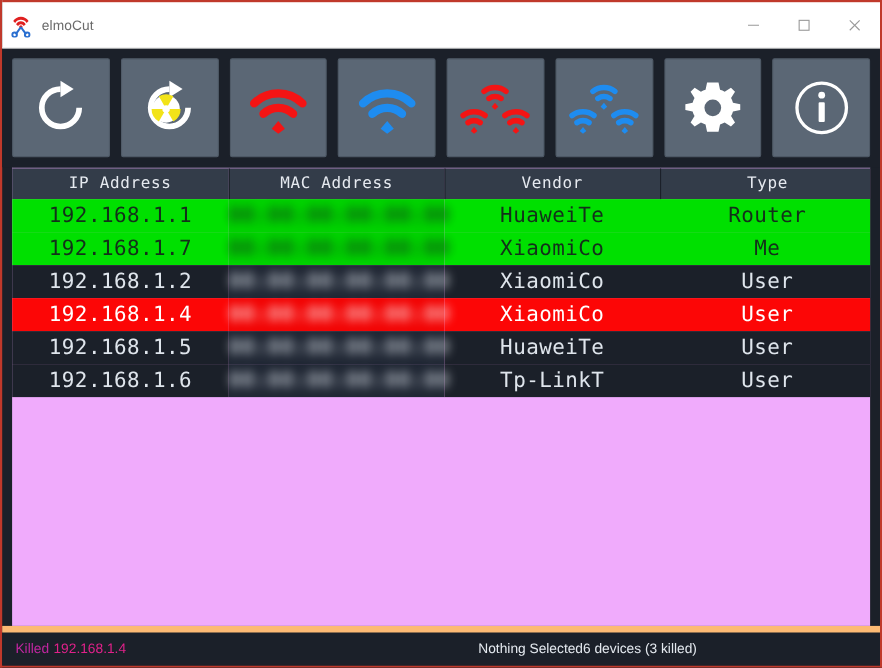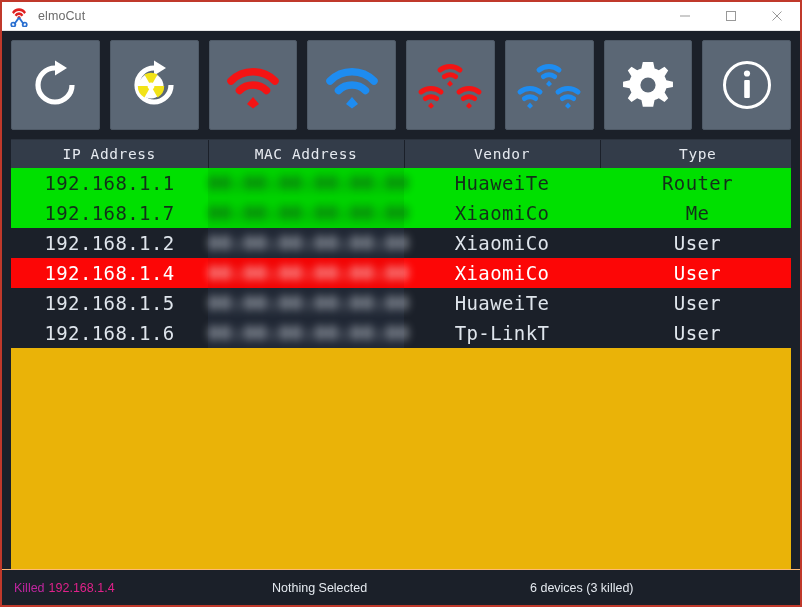--- a/index.html
+++ b/index.html
@@ -22,21 +22,21 @@
     box-sizing: border-box;
     border: 2px solid #c0392b;
     border-top: none;
     background: #1b2029;
     display: flex;
     flex-direction: column;
   }
 
   
   #titlebar {
-    height: 31px;
+    height: 44px;
     min-height: 31px;
     background: #ffffff;
     border-top: 2px solid #c0392b;
     border-bottom: 1px solid #e8e8e8;
     display: flex;
     align-items: center;
     position: relative;
     box-sizing: border-box;
   }
   #app-icon {
@@ -89,21 +89,21 @@
     justify-content: center;
     cursor: pointer;
     box-sizing: border-box;
   }
   .tool-btn svg { display: block; }
 
   
   #table-wrap {
     flex: 1 1 auto;
     margin: 0 9px 0 9px;
-    background: #eab308;
+    background: #f0abfc;
     overflow: hidden;
     position: relative;
     border-top: 1px solid #2b323d;
   }
   #table {
     width: 100%;
     border-collapse: collapse;
     table-layout: fixed;
     font-family: "DejaVu Sans Mono", "Liberation Mono", monospace;
   }
@@ -140,38 +140,38 @@
     display: inline-block;
     width: 100%;
     opacity: 0.95;
   }
 
   
   #statusbar {
     height: 36px;
     min-height: 36px;
     background: #1b2029;
-    border-top: 1px solid #fdba74;
+    border-top: 6px solid #fdba74;
     display: flex;
     align-items: center;
     padding: 0 12px;
     box-sizing: border-box;
     font-size: 12.5px;
     font-family: "Liberation Sans", sans-serif;
   }
   #status-left {
     flex: 1 1 0;
     text-align: left;
     white-space: nowrap;
   }
   #status-left .kw { color: #c026a0; }
   #status-left .ipv { color: #e0218a; margin-left: 4px; }
   #status-center {
     flex: 1 1 0;
-    text-align: left;
+    text-align: right;
     color: #e4e9ef;
     white-space: nowrap;
   }
   #status-right {
     flex: 1 1 0;
     color: #e4e9ef;
     white-space: nowrap;
   }
 </style>
 </head>

